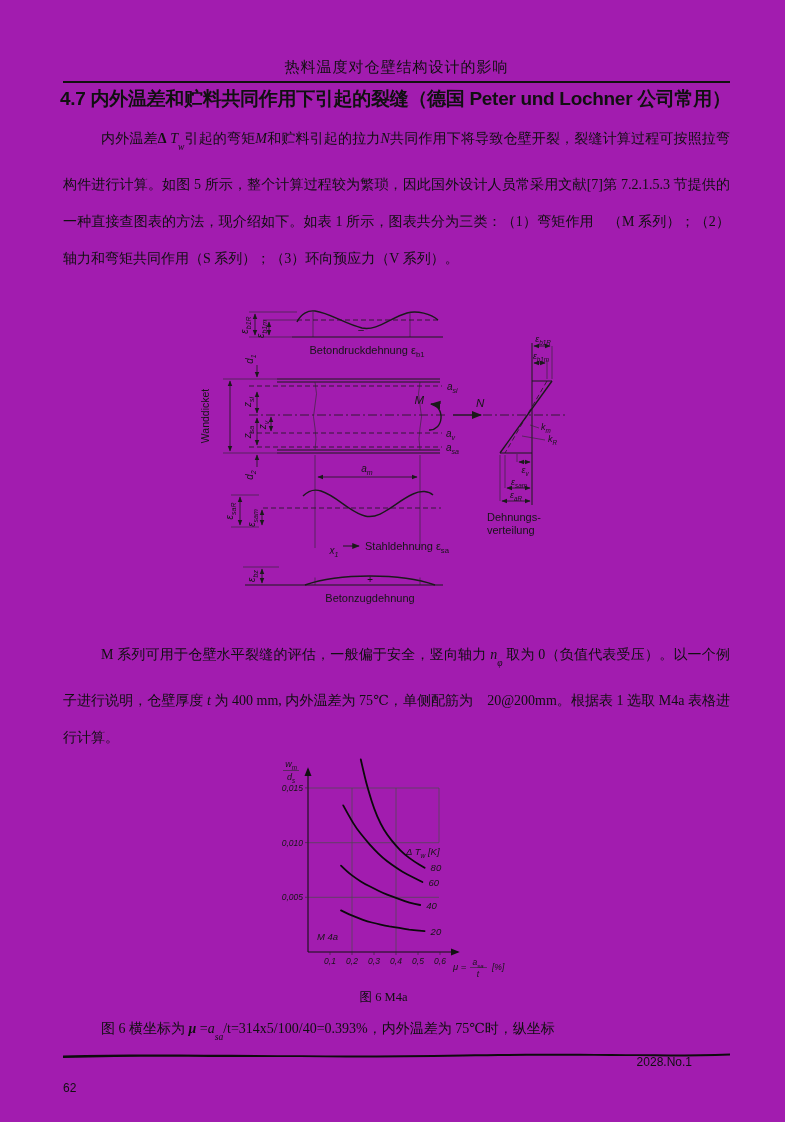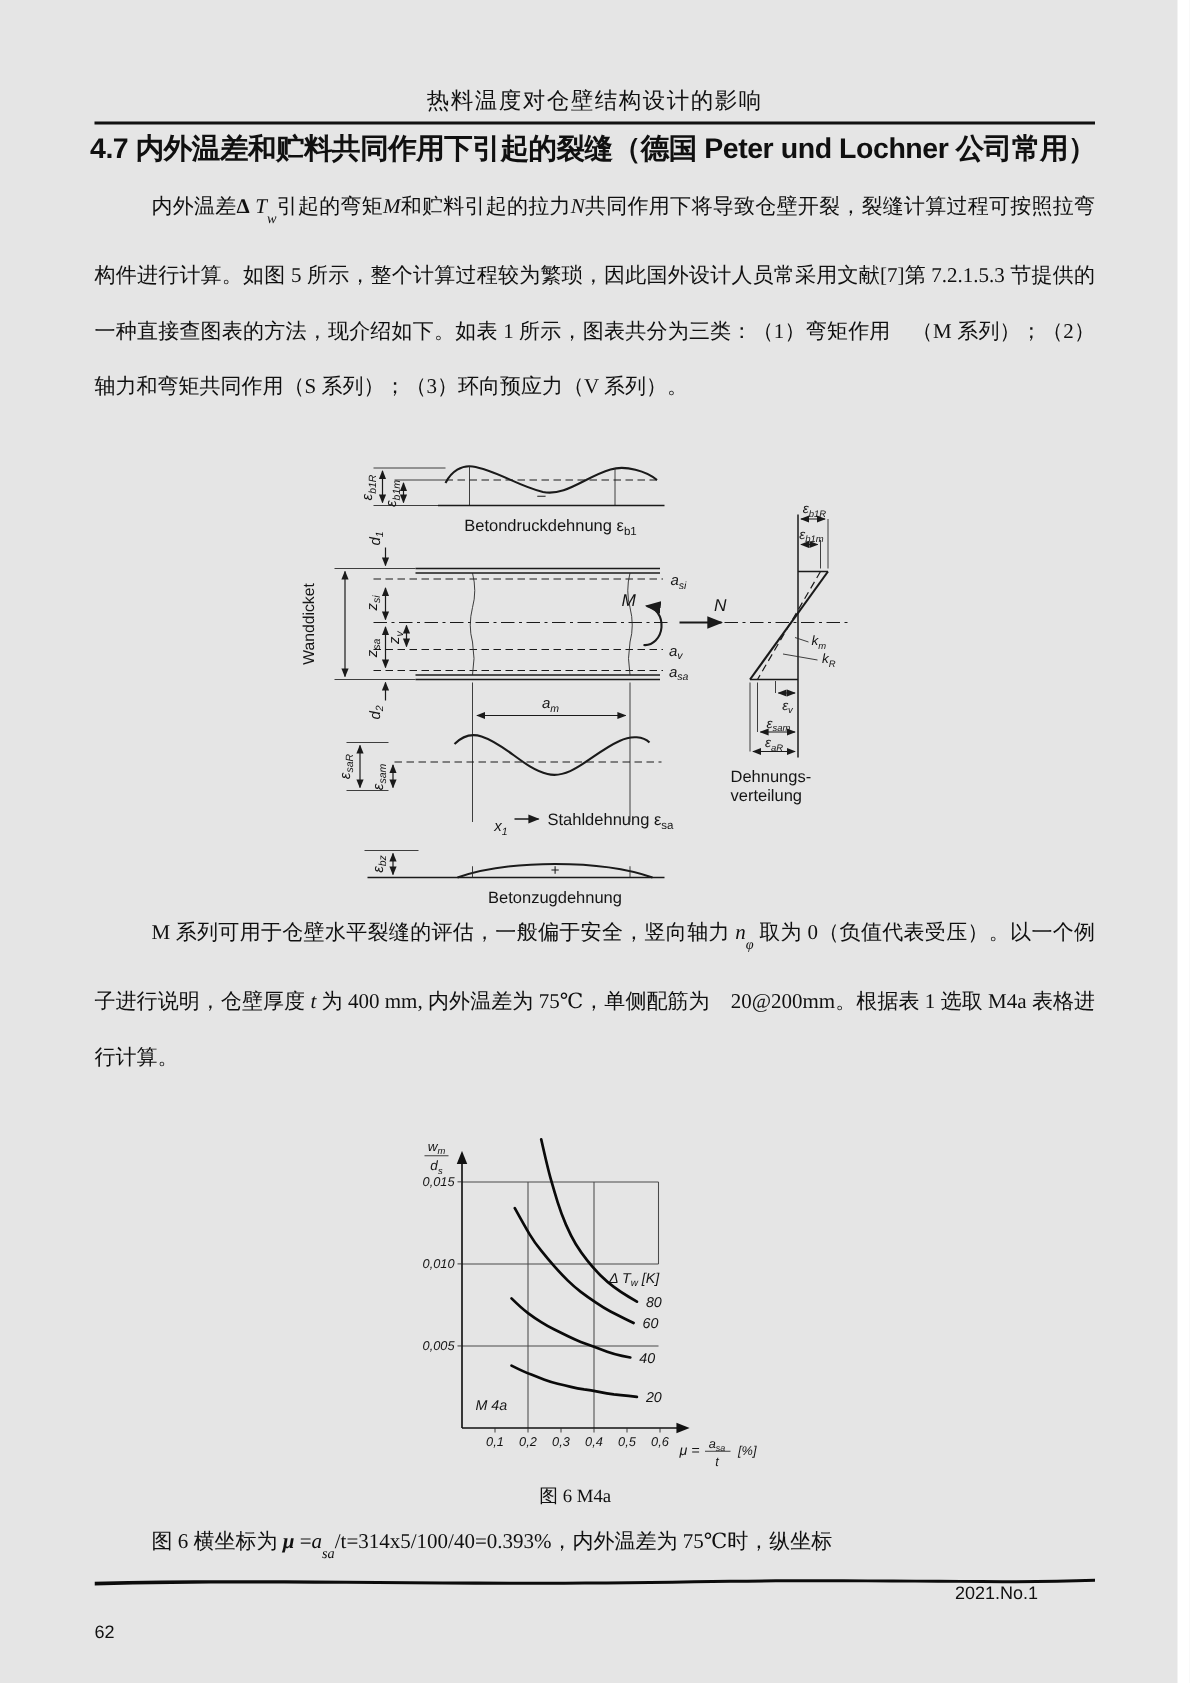--- a/index.html
+++ b/index.html
@@ -1,16 +1,16 @@
 <!DOCTYPE html>
 <html><head>
 <meta charset="utf-8">
 <style>
   html,body{margin:0;padding:0;background:#fff;}
-  .page{position:relative;width:785px;height:1122px;background:#e5e5e5;overflow:hidden;
+  .page{position:relative;width:785px;height:1122px;background:#a21caf;overflow:hidden;
         font-family:"Liberation Serif","DejaVu Serif",serif;color:#101010;}
   .running-header{position:absolute;top:58px;left:63px;width:667px;text-align:center;
         font-size:15px;letter-spacing:1px;}
   .header-rule{position:absolute;top:81px;left:63px;width:667px;height:1.5px;background:#111;}
   .section-heading{position:absolute;top:86px;left:60px;width:678px;margin:0;
         font-family:"Liberation Sans","DejaVu Sans",sans-serif;
         font-size:19px;font-weight:bold;letter-spacing:-0.3px;white-space:nowrap;}
   .body-para{position:absolute;left:63px;width:667px;margin:0;font-size:14px;
         line-height:37px;text-align:justify;text-indent:38px;}
   .fig-caption{position:absolute;left:63px;width:694px;text-align:center;font-size:17px;}
@@ -174,21 +174,21 @@
         <path class="thin" d="M315,150 V196"></path>
         <path class="dim" d="M317,196 H345"></path>
         <text class="lbl" x="331" y="193" text-anchor="middle" style="font-size:9px"><tspan dy="0" font-size="100%">ε</tspan><tspan dy="2.5" font-size="70%">aR</tspan></text>
         <text class="cap" x="302" y="216"><tspan dy="0" font-size="100%">Dehnungs-</tspan></text>
         <text class="cap" x="302" y="229"><tspan dy="0" font-size="100%">verteilung</tspan></text>
       </g>
     </svg>
   </div>
 
 
-  <p class="body-para" style="top:604px;"><span>M 系列可用于仓壁水平裂缝的评估，一般偏于安全，竖向轴力 </span><span class="it">n</span><span class="it sub">φ</span><span> 取为 0（负值代表受压）。以一个例子进行说明，仓壁厚度 </span><span class="it">t</span><span> 为 400 mm, 内外温差为 75℃，单侧配筋为　20@200mm。根据表 1 选取 M4a 表格进行计算。</span></p>
+  <p class="body-para" style="top:636px;"><span>M 系列可用于仓壁水平裂缝的评估，一般偏于安全，竖向轴力 </span><span class="it">n</span><span class="it sub">φ</span><span> 取为 0（负值代表受压）。以一个例子进行说明，仓壁厚度 </span><span class="it">t</span><span> 为 400 mm, 内外温差为 75℃，单侧配筋为　20@200mm。根据表 1 选取 M4a 表格进行计算。</span></p>
 
   <div class="fig6-wrap">
     <svg id="chart-svg" width="280" height="235" viewBox="0 0 280 235">
       <g>
         <path class="grid" d="M92,197 V33"></path>
         <path class="grid" d="M136,197 V33"></path>
         <path class="grid" d="M48,142.3 H179"></path>
         <path class="grid" d="M48,87.7 H179"></path>
         <path class="grid" d="M48,33 H179"></path>
         <path class="grid" d="M179,33 V87.7"></path>
@@ -243,15 +243,15 @@
   <div class="fig-caption small-bold" style="top:989px;">图 6 M4a</div>
 
   <p class="body-para nowrap" style="top:1010px;"><span>图 6 横坐标为 </span><span class="it bd">μ</span><span> =</span><span class="it">a</span><span class="it sub">sa</span><span>/t=314x5/100/40=0.393%，内外温差为 75℃时，纵坐标</span></p>
 
   <div class="footer-rule">
     <svg width="667" height="8" viewBox="0 0 667 8">
       <path fill="#0c0c0c" d="M0,4.5 C120,1.5 240,6.5 400,3.5 C520,1.5 600,5 667,2.5 L667,4.5 C600,7 520,3.5 400,5.5 C240,8.5 120,3.5 0,7 Z"></path>
     </svg>
   </div>
   <div class="footer-page-number">62</div>
-  <div class="footer-issue">2021.No.1</div>
+  <div class="footer-issue">2028.No.1</div>
 
 </div>
 
 </body></html>

